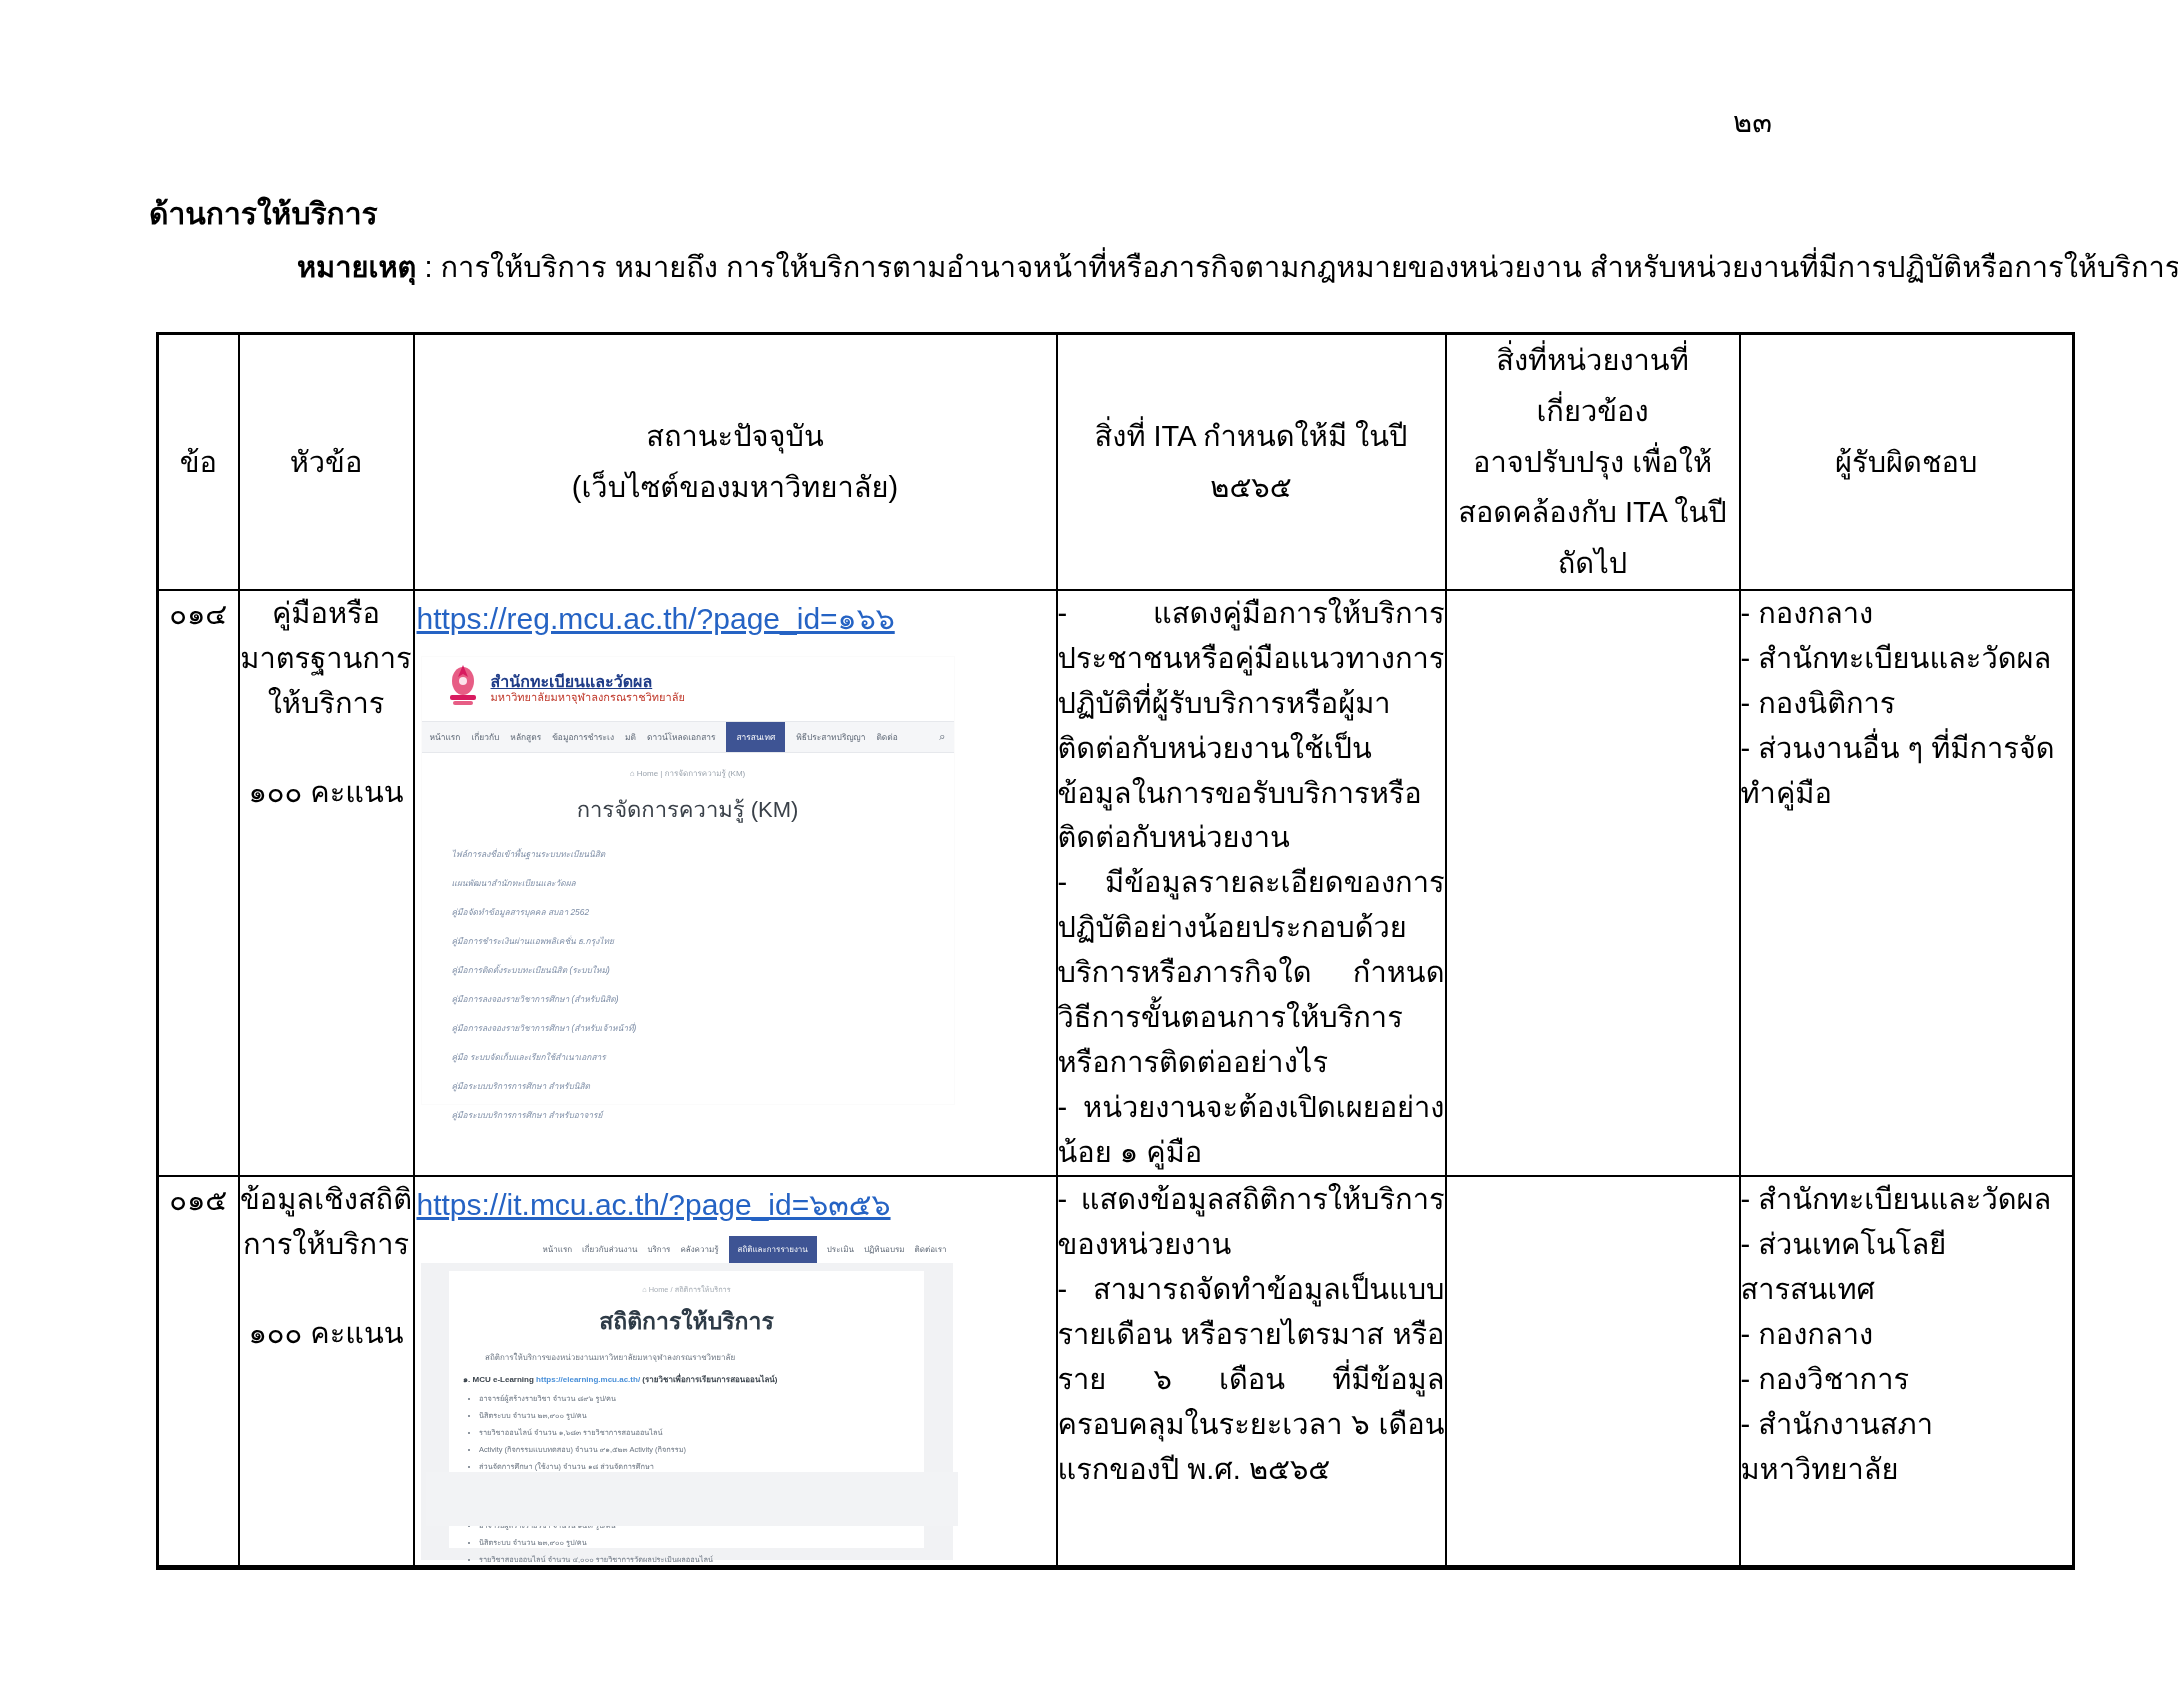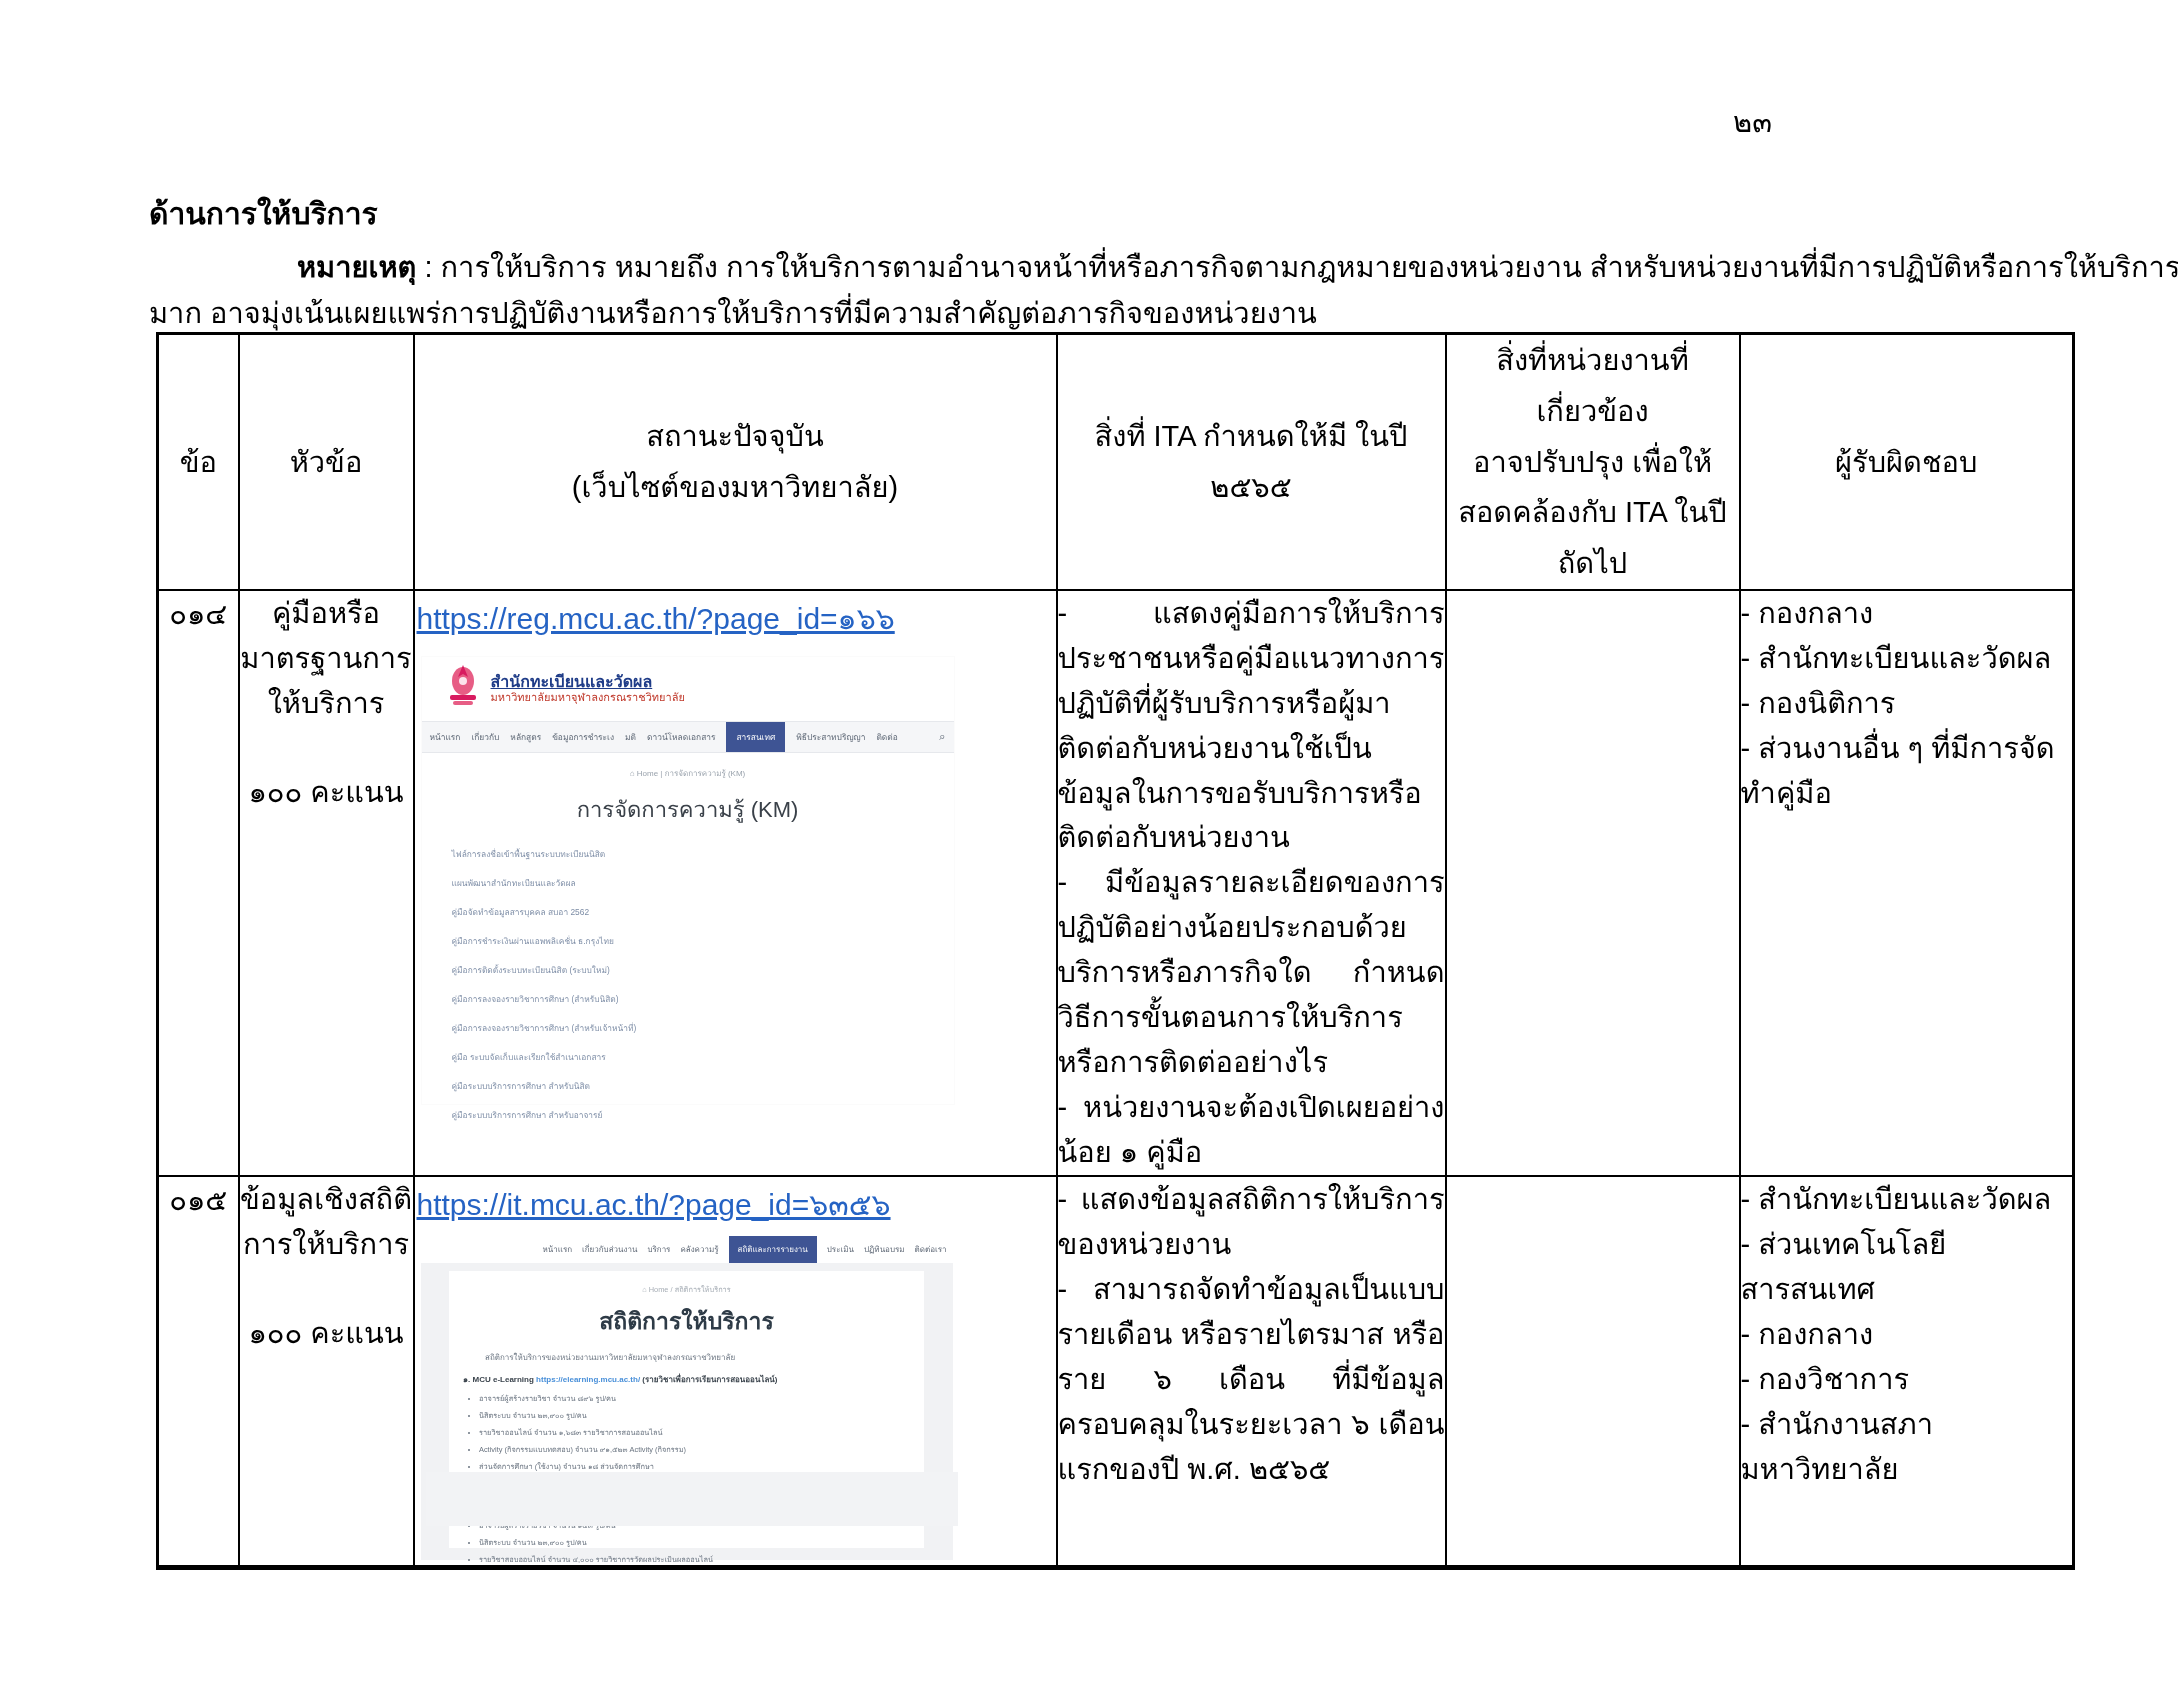--- a/index.html
+++ b/index.html
@@ -41,21 +41,21 @@
   .t1-logo{flex:0 0 auto;}
   .t1-title{font-size:16px;font-weight:bold;color:#1f3c88;text-decoration:underline;line-height:1.15;}
   .t1-subtitle{font-size:11px;color:#c0392b;line-height:1.2;}
   .t1-nav{display:flex;align-items:center;gap:11px;background:#f5f6f8;border-top:1px solid #e6e8ec;border-bottom:1px solid #e6e8ec;
           padding:7px 8px;font-size:8.4px;color:#5a6472;white-space:nowrap;}
   .t1-nav .nav-item{flex:0 0 auto;}
   .t1-nav .active{background:#3e5494;color:#fff;padding:8px 10px;margin:-7px 0;}
   .t1-search{margin-left:auto;font-size:11px;color:#5a6472;}
   .t1-breadcrumb{margin-top:14px;text-align:center;font-size:8px;color:#9aa3ad;}
   .t1-heading{margin:12px 0 20px 0;text-align:center;font-size:22px;color:#3a4149;}
-  .t1-links{padding-left:30px;}
+  .t1-links{padding-left:30px;font-style:italic;}
   .t1-links div{font-size:8.4px;color:#7d8da6;margin-bottom:15px;}
 
   
   .thumb2{width:532px;height:329px;margin:2px 0 0 6px;background:#fff;font-family:"Liberation Sans",sans-serif;}
   .t2-nav{display:flex;justify-content:flex-end;align-items:center;gap:10px;background:#fff;
           padding:6px 6px;font-size:8px;color:#5a6472;white-space:nowrap;}
   .t2-nav .active{background:#3e5494;color:#fff;padding:7px 9px;margin:-6px 0;}
   .t2-gray{background:#f1f2f4;padding:8px 8px 0 8px;height:289px;}
   .t2-card{background:#fff;width:447px;margin:0 auto;padding:12px 14px 10px 14px;height:255px;}
   .t2-breadcrumb{text-align:center;font-size:7.4px;color:#a6adb5;}
@@ -71,21 +71,20 @@
 </head>
 <body>
 
 <div id="canvas">
 
   <div class="page-number">๒๓</div>
 
   <div class="section-title">ด้านการให้บริการ</div>
 
   <div class="note-line1"><span class="note-label">หมายเหตุ</span><span> : การให้บริการ หมายถึง การให้บริการตามอำนาจหน้าที่หรือภารกิจตามกฎหมายของหน่วยงาน สำหรับหน่วยงานที่มีการปฏิบัติหรือการให้บริการเป็นจำนวน</span></div>
-  <div class="note-line2">มาก อาจมุ่งเน้นเผยแพร่การปฏิบัติงานหรือการให้บริการที่มีความสำคัญต่อภารกิจของหน่วยงาน</div>
 
   <table class="ita-table">
     <colgroup>
       <col style="width:81px">
         <col style="width:175px">
         <col style="width:643px">
       <col style="width:389px">
         <col style="width:294px">
         <col style="width:334px">
     </colgroup>

